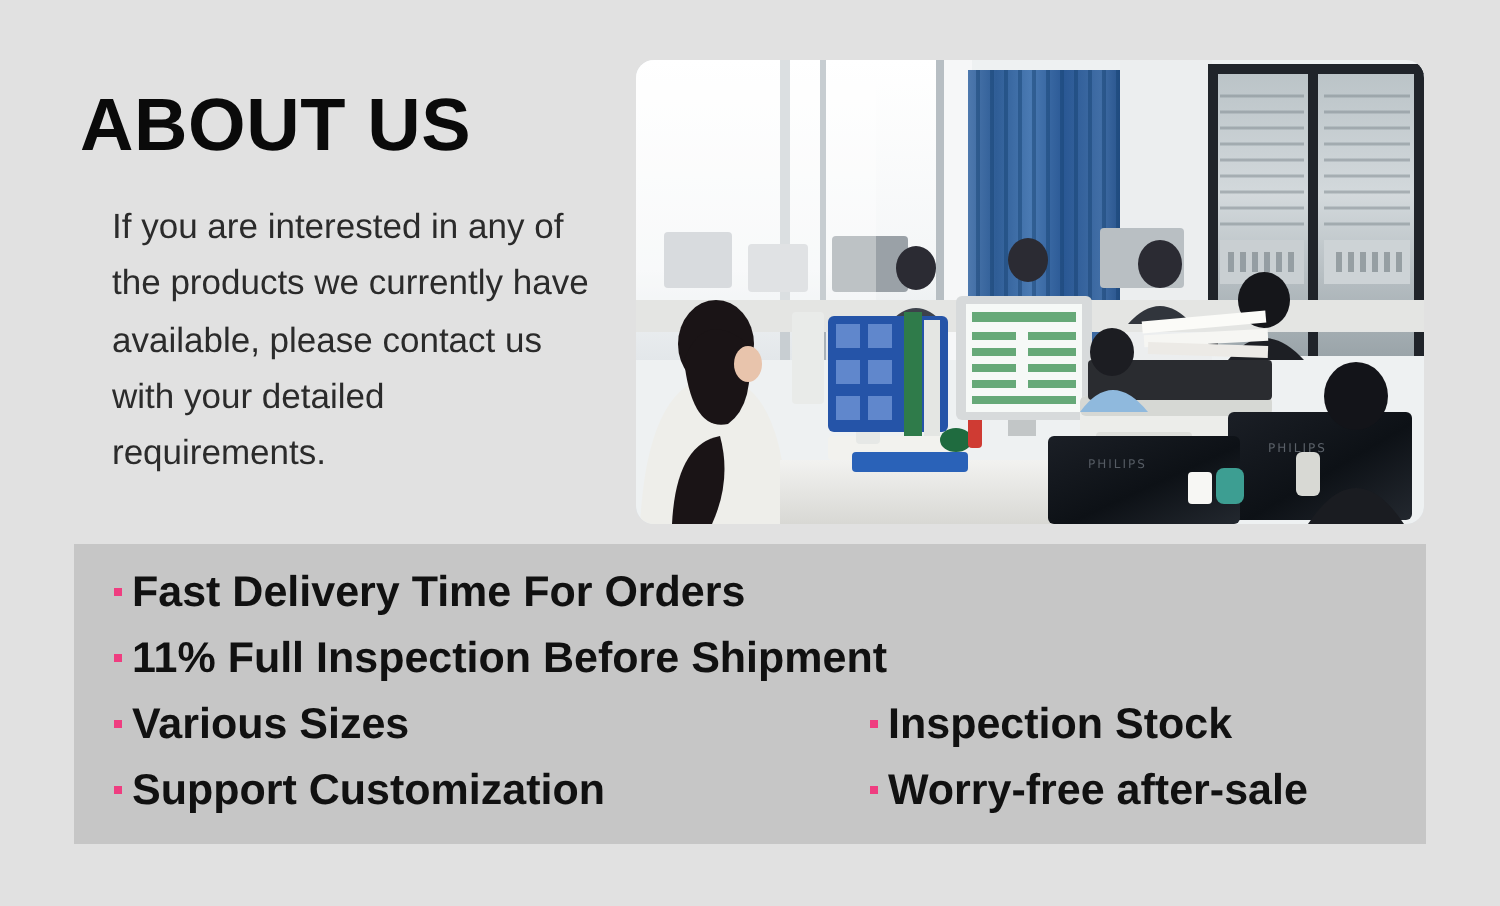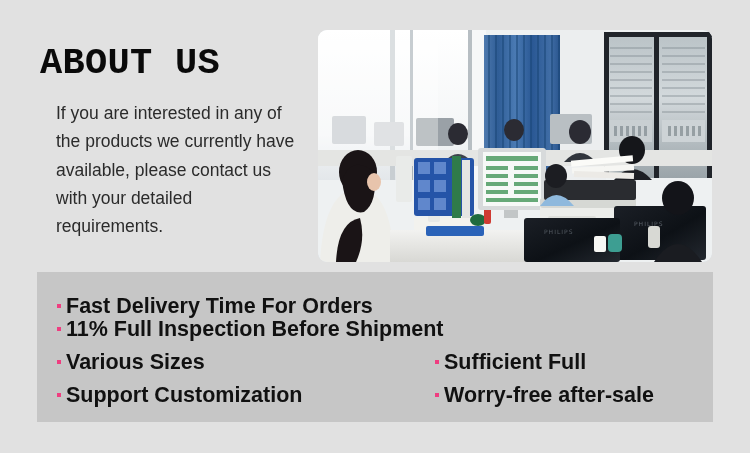--- a/index.html
+++ b/index.html
@@ -10,21 +10,21 @@
     overflow:hidden;
     position:relative;
   }
   #page{position:absolute;inset:0;background:#e1e1e1;}
 
   
   .about-block{position:absolute;left:40px;top:44px;width:275px;}
   .about-title{
     font-size:37px;font-weight:bold;color:#0a0a0a;
     letter-spacing:0.3px;line-height:1.05;margin:0 0 0 0;
-    font-family:Liberation Mono, monospace;
+    font-family:Liberation Sans, sans-serif;
   }
   .about-text{
     font-size:17.5px;color:#2b2b2b;line-height:1.62;margin:16px;
     font-family:"Liberation Sans", sans-serif;
   }
 
   
   .photo{
     position:absolute;left:318px;top:30px;width:394px;height:232px;
     border-radius:9px;overflow:hidden;background:#cfd6de;
@@ -44,21 +44,21 @@
     font-size:21.5px;font-weight:bold;color:#111;
     white-space:nowrap;line-height:1;
     font-family:"Liberation Sans", sans-serif;
   }
   .bullet{
     display:inline-block;width:4px;height:4px;flex:0 0 auto;
     background:#ef3d80;margin-right:5px;position:relative;top:-5px;
   }
   .c1{left:20px;}
   .c2{left:398px;}
-  .r1{top:24px;}
+  .r1{top:14px;}
   .r2{top:47px;}
   .r3{top:80px;}
   .r4{top:113px;}
 </style>
 </head>
 <body>
 
 <div id="page">
 
   <div class="about-block">
@@ -262,21 +262,21 @@
         <span>Support Customization</span>
       </div>
 
       <div class="feat c1 r3">
         <span class="bullet"></span>
         <span>Various Sizes</span>
       </div>
 
       <div class="feat c2 r3">
         <span class="bullet"></span>
-        <span>Sufficient Full</span>
+        <span>Inspection Stock</span>
       </div>
 
       <div class="feat c2 r4">
         <span class="bullet"></span>
         <span>Worry-free after-sale</span>
       </div>
 
     </div>
   </div>
 

